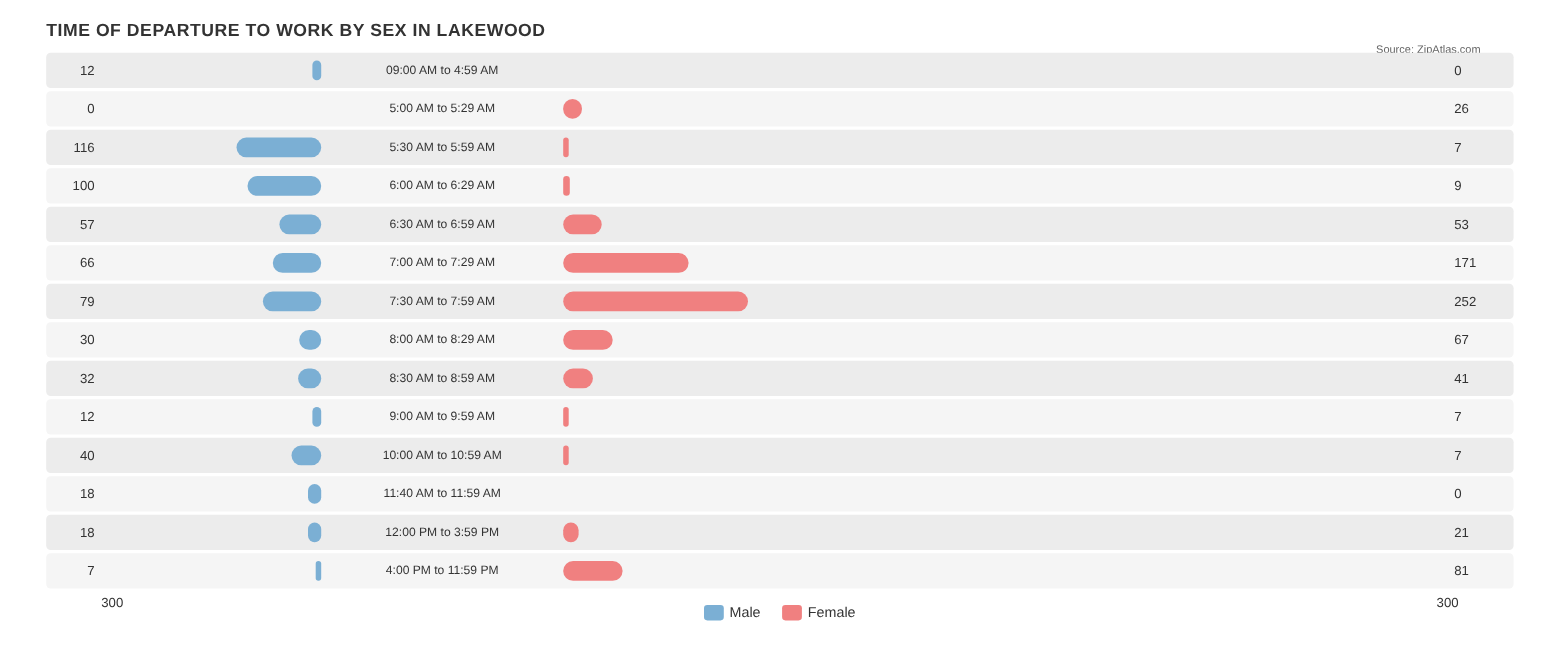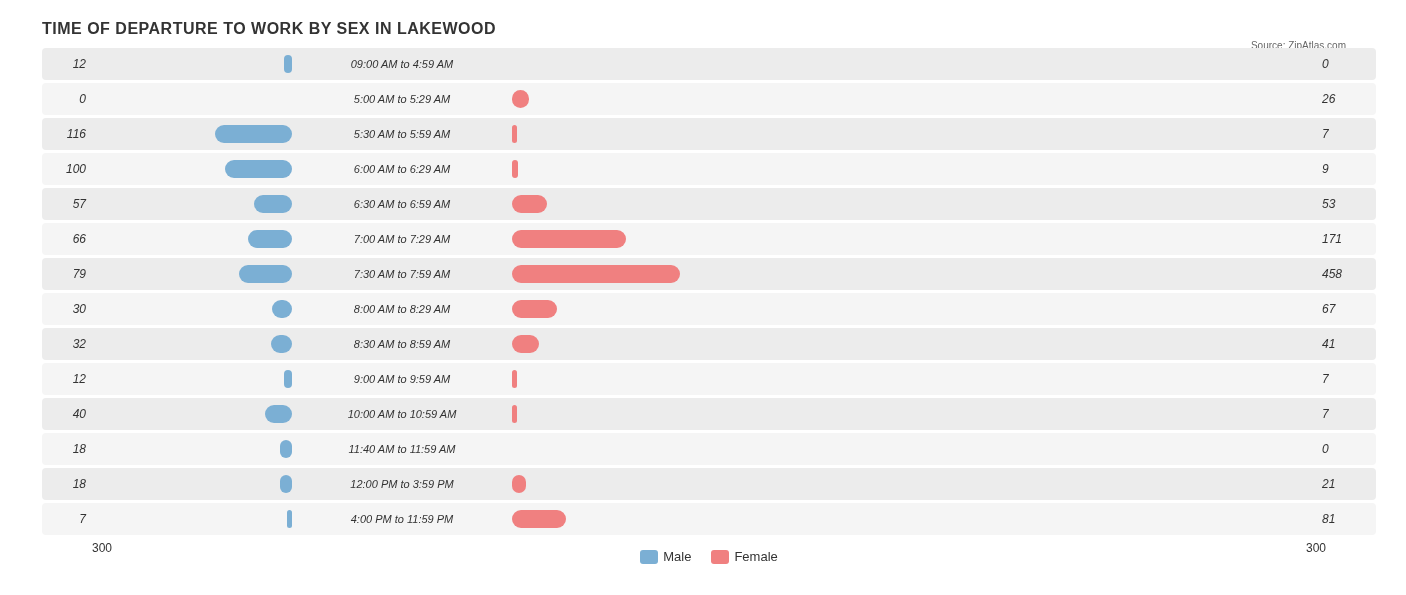--- a/index.html
+++ b/index.html
@@ -22,21 +22,20 @@
       position: absolute;
       top: 20px;
       right: 30px;
       font-size: 10px;
       color: #666;
     }
     .chart-container {
       position: relative;
       margin-top: 10px;
       width: 100%;
-      font-style: italic;
     }
     .row {
       display: flex;
       align-items: center;
       margin-bottom: 2px;
       height: 32px;
       background: #f5f5f5;
       border-radius: 4px;
       margin-bottom: 3px;
     }
@@ -209,21 +208,21 @@
       </div>
       <div class="row">
         <div class="left-val">79</div>
         <div class="left-bar-area">
           <div class="bar-blue" style="width: 53px;"></div>
         </div>
         <div class="label-center">7:30 AM to 7:59 AM</div>
         <div class="right-bar-area">
           <div class="bar-pink" style="width: 168px;"></div>
         </div>
-        <div class="right-val">458</div>
+        <div class="right-val">252</div>
       </div>
       <div class="row">
         <div class="left-val">30</div>
         <div class="left-bar-area">
           <div class="bar-blue" style="width: 20px;"></div>
         </div>
         <div class="label-center">8:00 AM to 8:29 AM</div>
         <div class="right-bar-area">
           <div class="bar-pink" style="width: 45px;"></div>
         </div>

